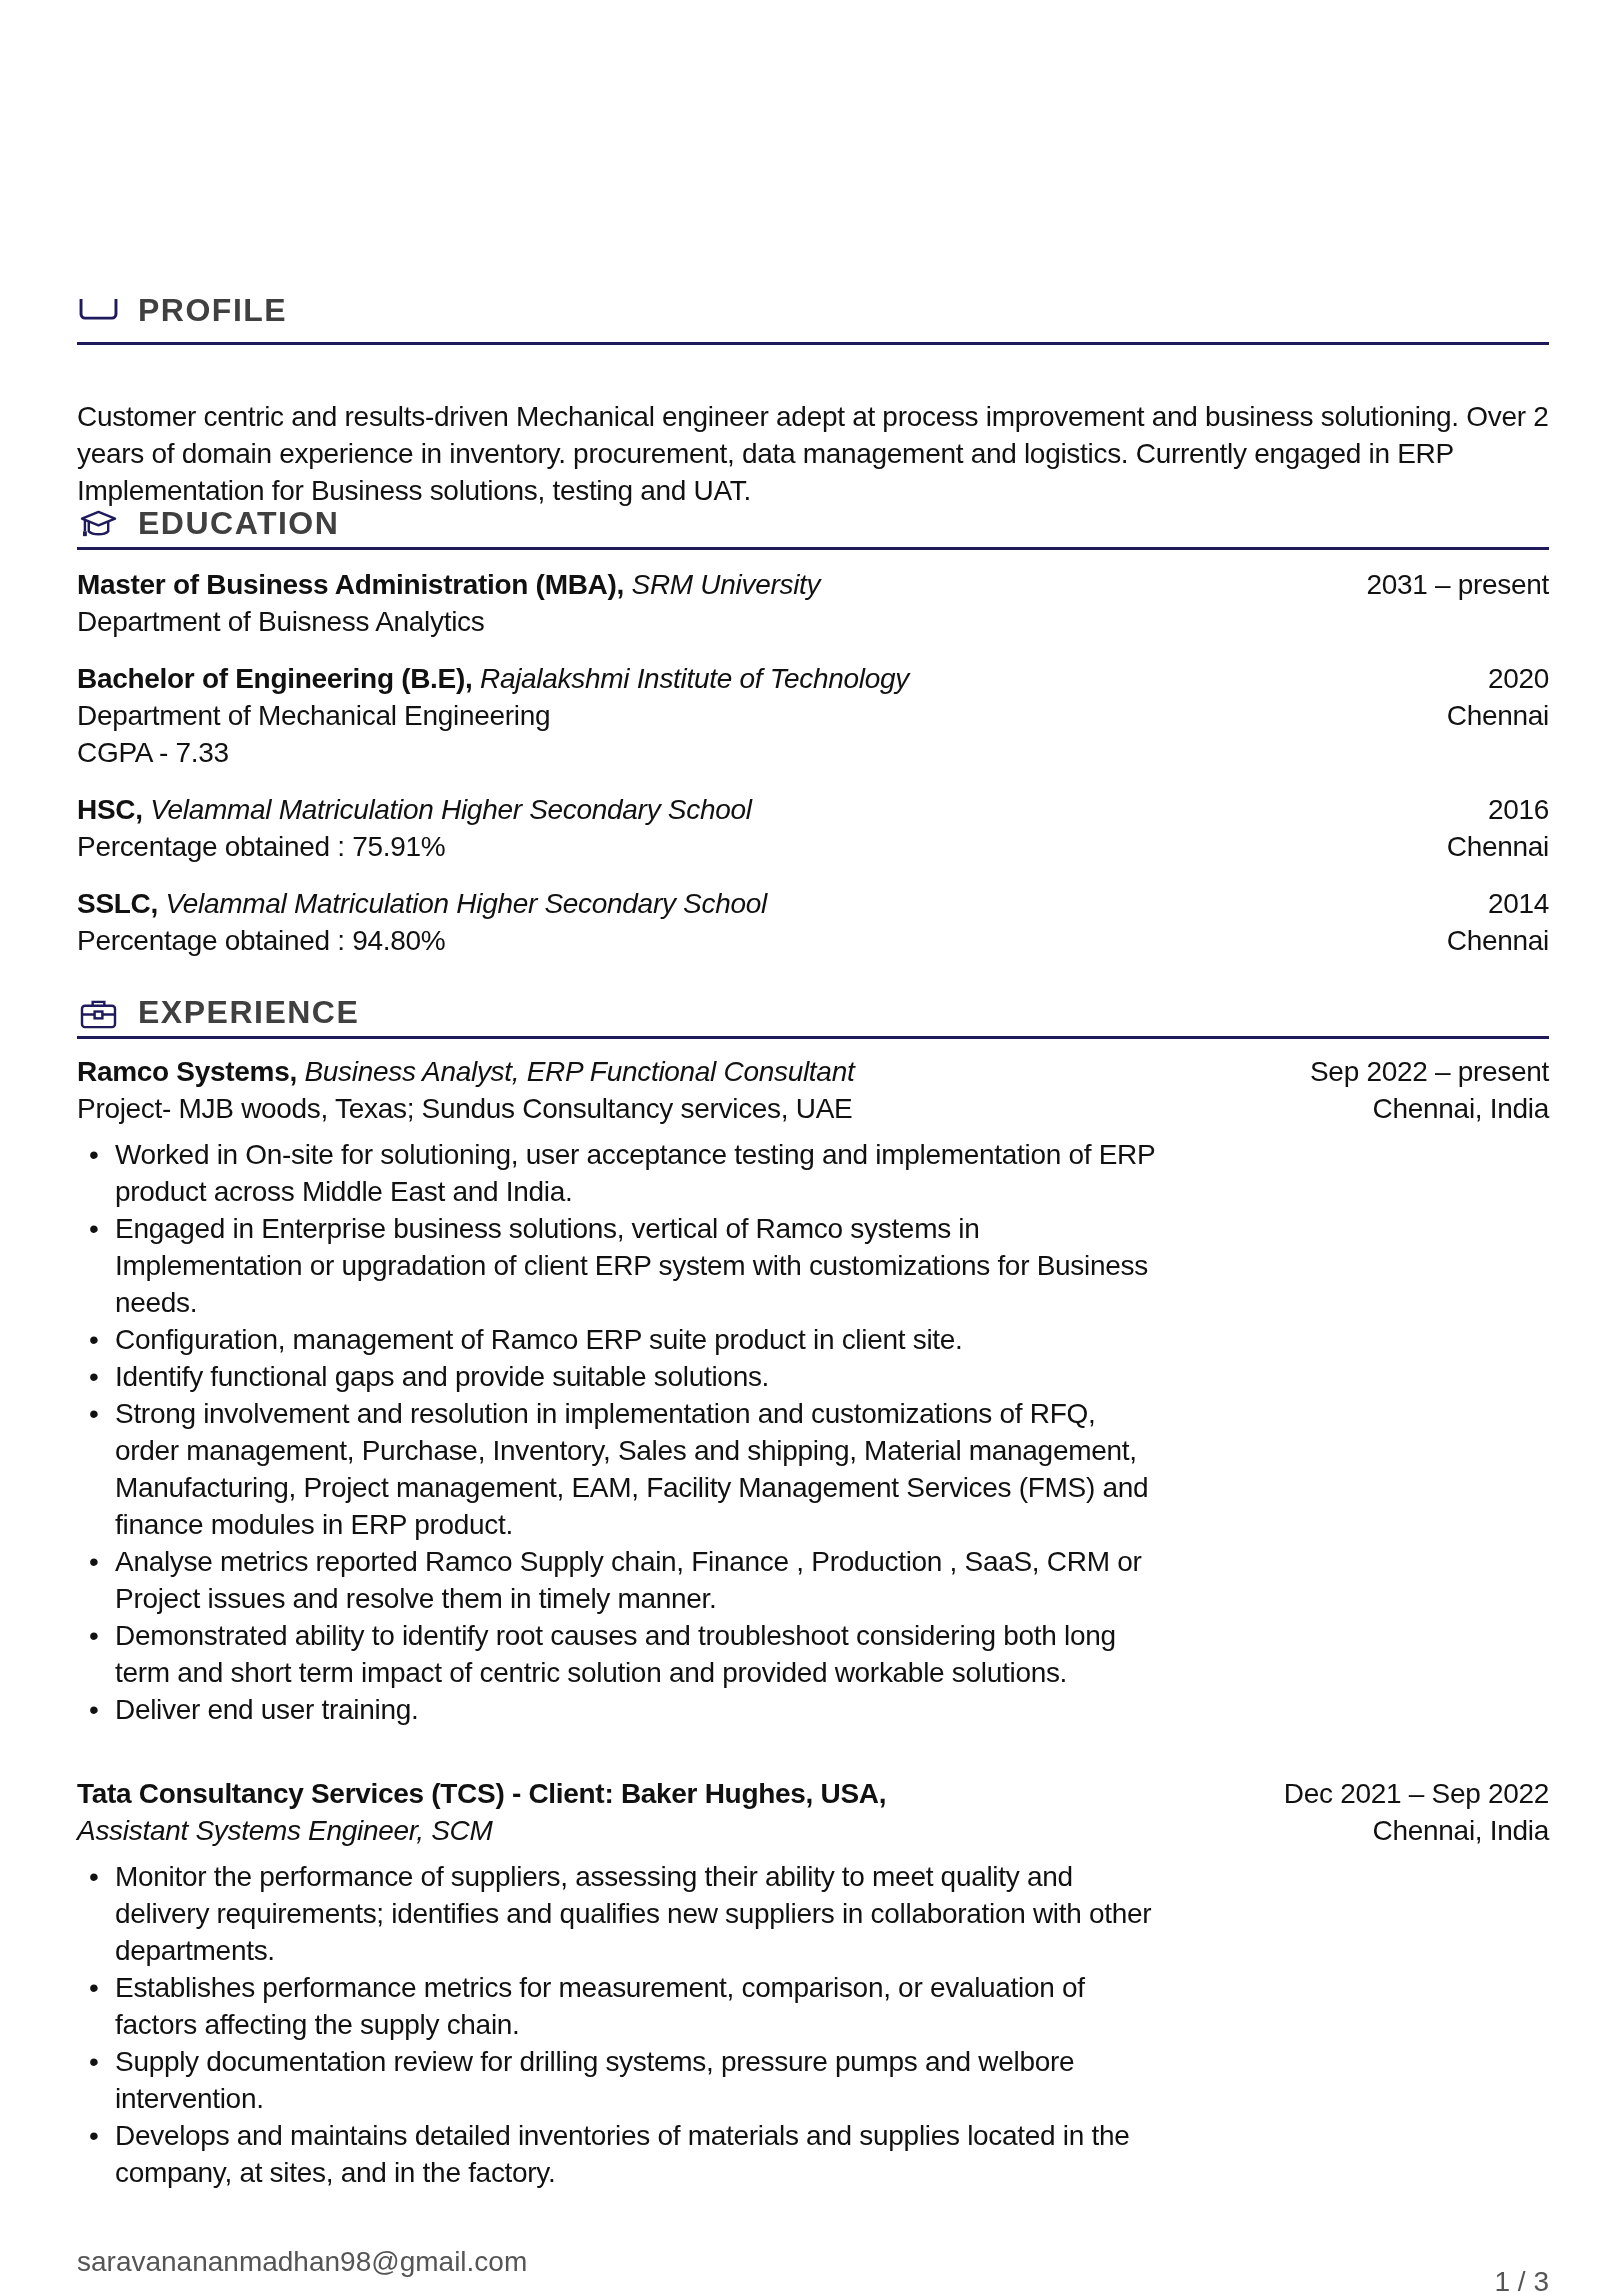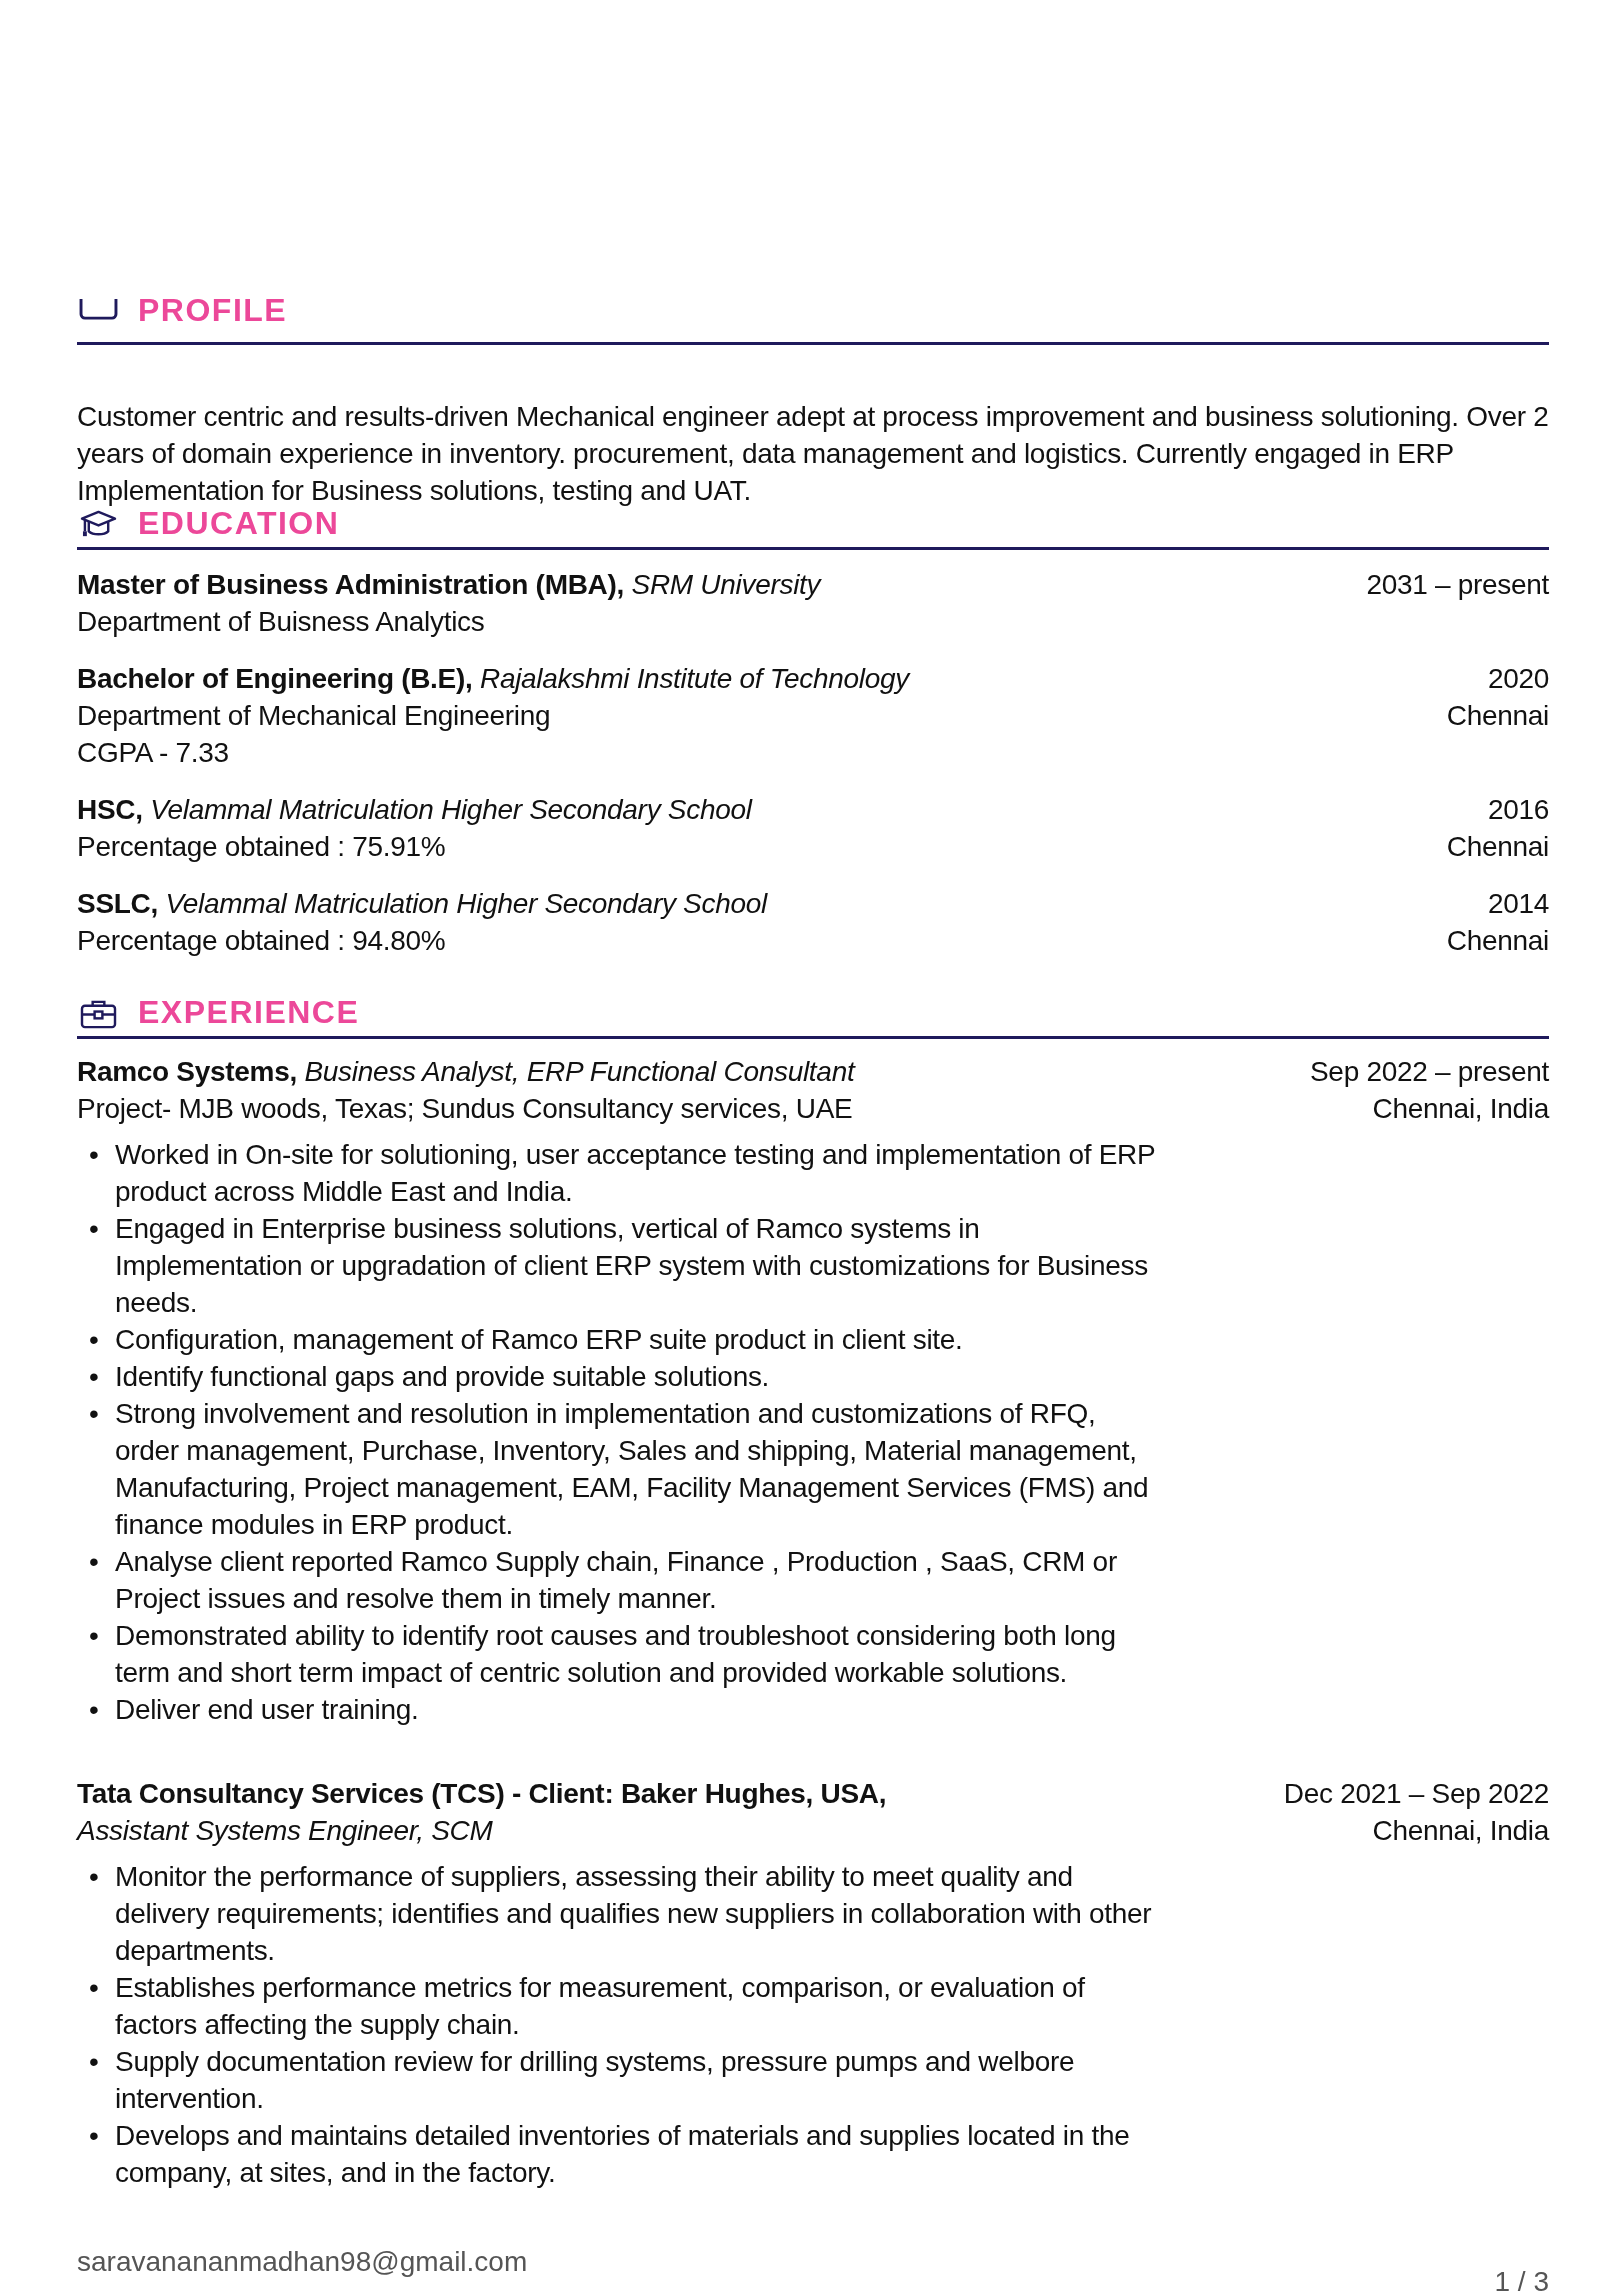--- a/index.html
+++ b/index.html
@@ -43,21 +43,21 @@
       height: 33px;
     }
     .section-head .title {
       position: absolute;
       left: 61px;
       top: 0px;
       font-size: 32px;
       line-height: 39px;
       font-weight: bold;
       letter-spacing: 1.5px;
-      color: #ec4899;
+      color: #404040;
     }
     .clip-top {
       overflow: hidden;
     }
     
     .entry {
       position: absolute;
       left: 0;
       width: 1472px;
     }
@@ -203,21 +203,21 @@
         <span class="b">Ramco Systems,</span>
         <span class="i">Business Analyst, ERP Functional Consultant</span>
       </div>
       <div>Project- MJB woods, Texas; Sundus Consultancy services, UAE</div>
       <ul class="bullets">
         <li>Worked in On-site for solutioning, user acceptance testing and implementation of ERP product across Middle East and India.</li>
         <li>Engaged in Enterprise business solutions, vertical of Ramco systems in Implementation or upgradation of client ERP system with customizations for Business needs.</li>
         <li>Configuration, management of Ramco ERP suite product in client site.</li>
         <li>Identify functional gaps and provide suitable solutions.</li>
         <li>Strong involvement and resolution in implementation and customizations of RFQ, order management, Purchase, Inventory, Sales and shipping, Material management, Manufacturing, Project management, EAM, Facility Management Services (FMS) and finance modules in ERP product.</li>
-        <li>Analyse client reported Ramco Supply chain, Finance , Production , SaaS, CRM or Project issues and resolve them in timely manner.</li>
+        <li>Analyse metrics reported Ramco Supply chain, Finance , Production , SaaS, CRM or Project issues and resolve them in timely manner.</li>
         <li>Demonstrated ability to identify root causes and troubleshoot considering both long term and short term impact of centric solution and provided workable solutions.</li>
         <li>Deliver end user training.</li>
       </ul>
     </div>
     <div class="right">
       <div>Sep 2022 – present</div>
       <div>Chennai, India</div>
     </div>
   </div>
 

